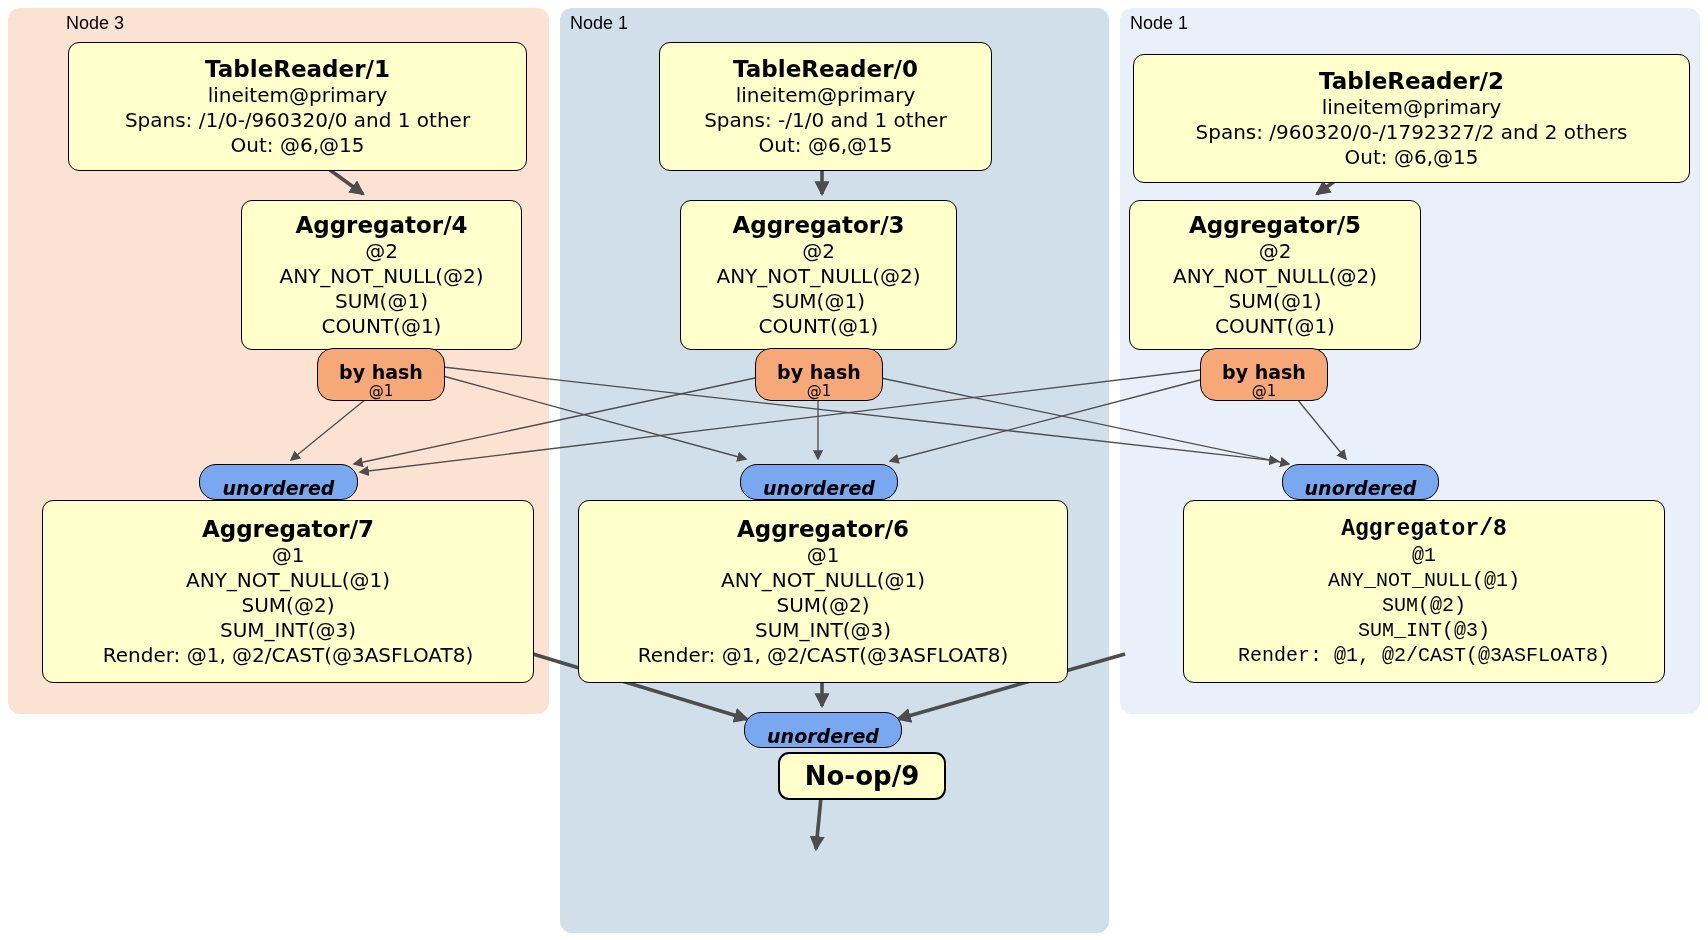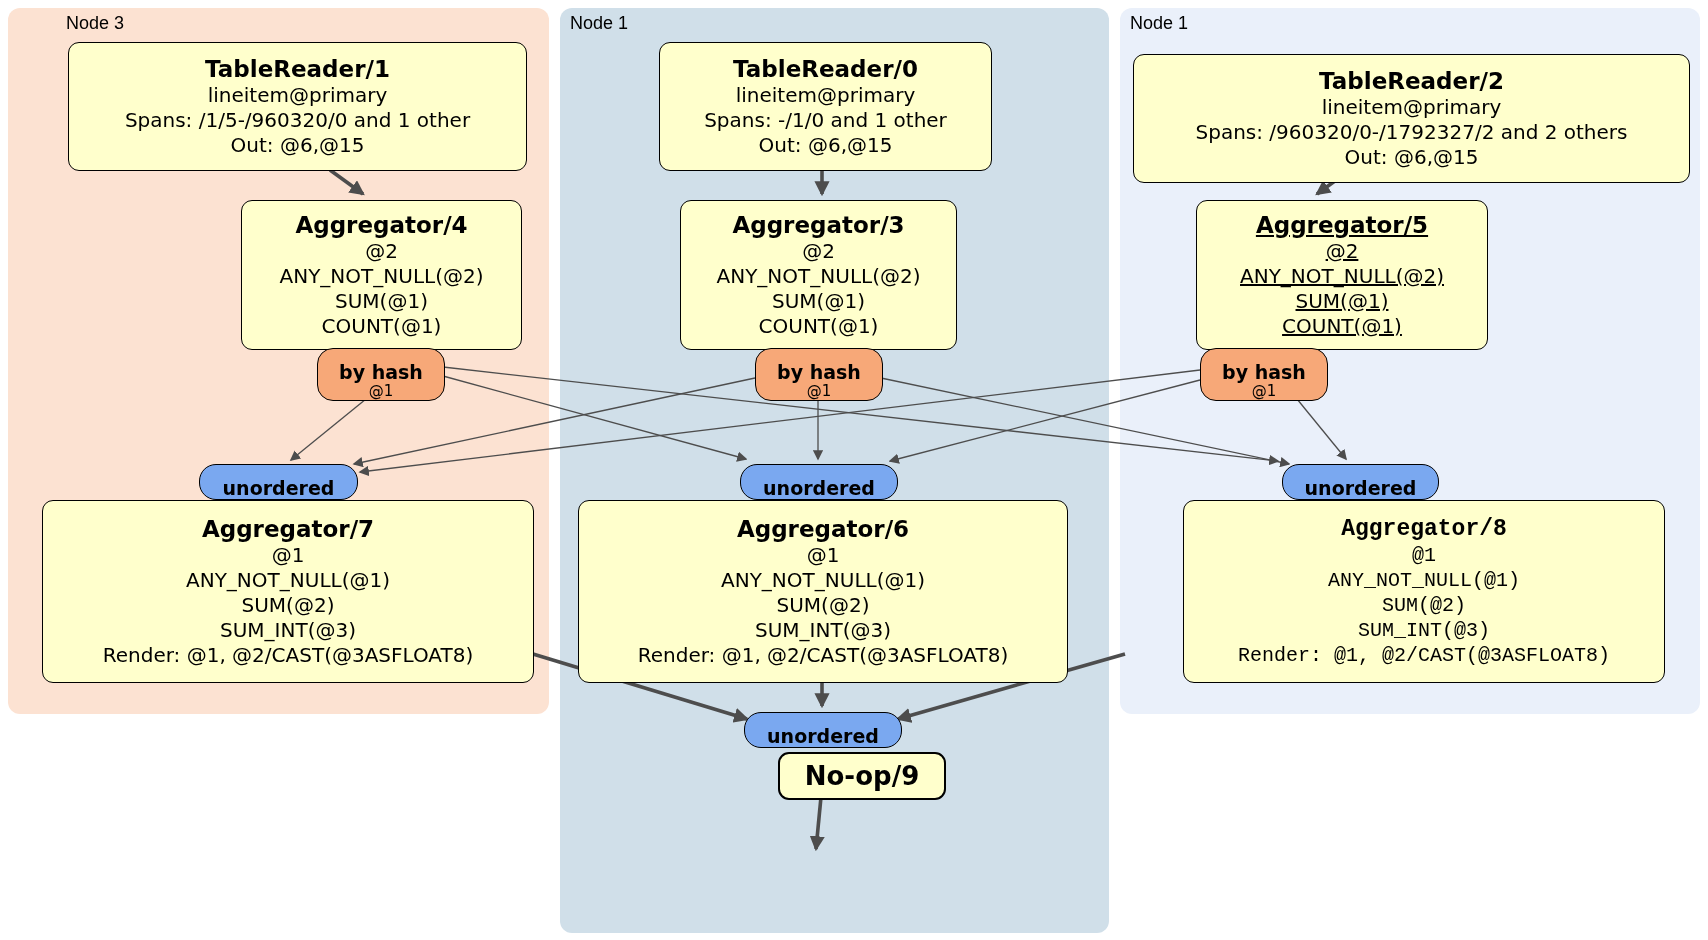--- a/index.html
+++ b/index.html
@@ -12,21 +12,21 @@
        text-align:left;color:#000;}
   .box .title{font-weight:bold;font-size:23px;line-height:28px;white-space:nowrap;}
   .box .line{font-size:20px;line-height:25px;white-space:nowrap;}
   .bigbox{border-width:2px;margin-left:38px;}
   .bigbox .title{font-size:26px;}
   .pill{position:absolute;border:1.6px solid #000;display:flex;flex-direction:column;
         align-items:center;justify-content:flex-end;text-align:center;color:#000;}
   .hash{background:#f7a878;border-radius:16px;}
   .hash .hl{font-weight:bold;font-size:19px;line-height:21px;}
   .hash .hs{font-size:15px;line-height:17px;}
-  .sync{background:#7aa8f0;border-radius:17px;font-weight:bold;font-size:19px;}
+  .sync{background:#7aa8f0;border-radius:17px;font-weight:bold;font-size:19px;font-style:italic;}
   svg{position:absolute;left:0;top:0;}
   .e{stroke:#4d4d4d;stroke-width:1.3;fill:none;}
   .E{stroke:#4d4d4d;stroke-width:3.6;fill:none;}
 </style>
 </head>
 <body>
 
 <div id="stage">
 
   <div class="region" style="left:8px;top:8px;width:541px;height:706px;background:#fce2d2;"></div>
@@ -64,21 +64,21 @@
     <line class="E" x1="533" y1="654" x2="747" y2="719" marker-end="url(#arrT)"></line>
     <line class="E" x1="822" y1="681" x2="822" y2="706" marker-end="url(#arrT)"></line>
     <line class="E" x1="1125" y1="654" x2="898" y2="719" marker-end="url(#arrT)"></line>
 
     <line class="E" x1="821" y1="797" x2="816" y2="849" marker-end="url(#arrT)"></line>
   </svg>
 
   <div class="box" style="left:68px;top:42px;width:457px;height:127px;">
     <div class="title">TableReader/1</div>
     <div class="line">lineitem@primary</div>
-    <div class="line">Spans: /1/5-/960320/0 and 1 other</div>
+    <div class="line">Spans: /1/0-/960320/0 and 1 other</div>
     <div class="line">Out: @6,@15</div>
   </div>
   <div class="box" style="left:659px;top:42px;width:331px;height:127px;">
     <div class="title">TableReader/0</div>
     <div class="line">lineitem@primary</div>
     <div class="line">Spans: -/1/0 and 1 other</div>
     <div class="line">Out: @6,@15</div>
   </div>
   <div class="box" style="left:1133px;top:42px;width:555px;height:127px;margin-top:12px;">
     <div class="title">TableReader/2</div>
@@ -94,21 +94,21 @@
     <div class="line">SUM(@1)</div>
     <div class="line">COUNT(@1)</div>
   </div>
   <div class="box" style="left:680px;top:200px;width:275px;height:148px;">
     <div class="title">Aggregator/3</div>
     <div class="line">@2</div>
     <div class="line">ANY_NOT_NULL(@2)</div>
     <div class="line">SUM(@1)</div>
     <div class="line">COUNT(@1)</div>
   </div>
-  <div class="box" style="left:1196px;top:200px;width:290px;height:148px;text-decoration:underline;">
+  <div class="box" style="left:1129px;top:200px;width:290px;height:148px;">
     <div class="title">Aggregator/5</div>
     <div class="line">@2</div>
     <div class="line">ANY_NOT_NULL(@2)</div>
     <div class="line">SUM(@1)</div>
     <div class="line">COUNT(@1)</div>
   </div>
 
   <div class="pill hash" style="left:317px;top:348px;width:126px;height:51px;">
     <div class="hl">by hash</div>
     <div class="hs">@1</div>

